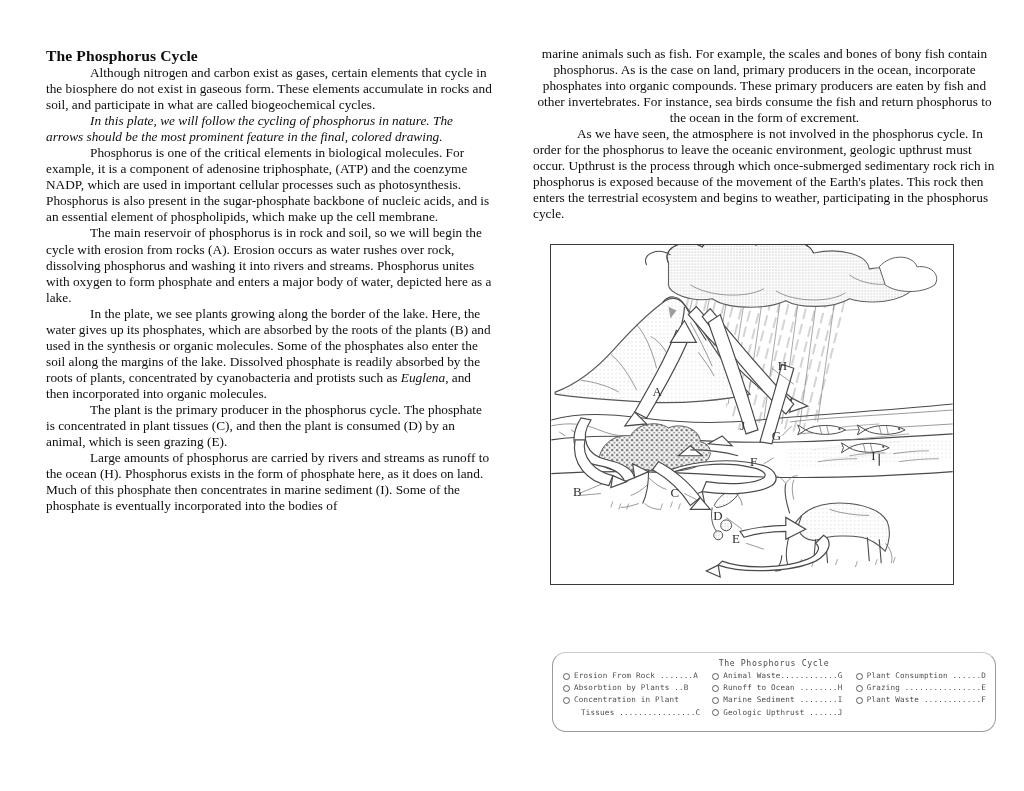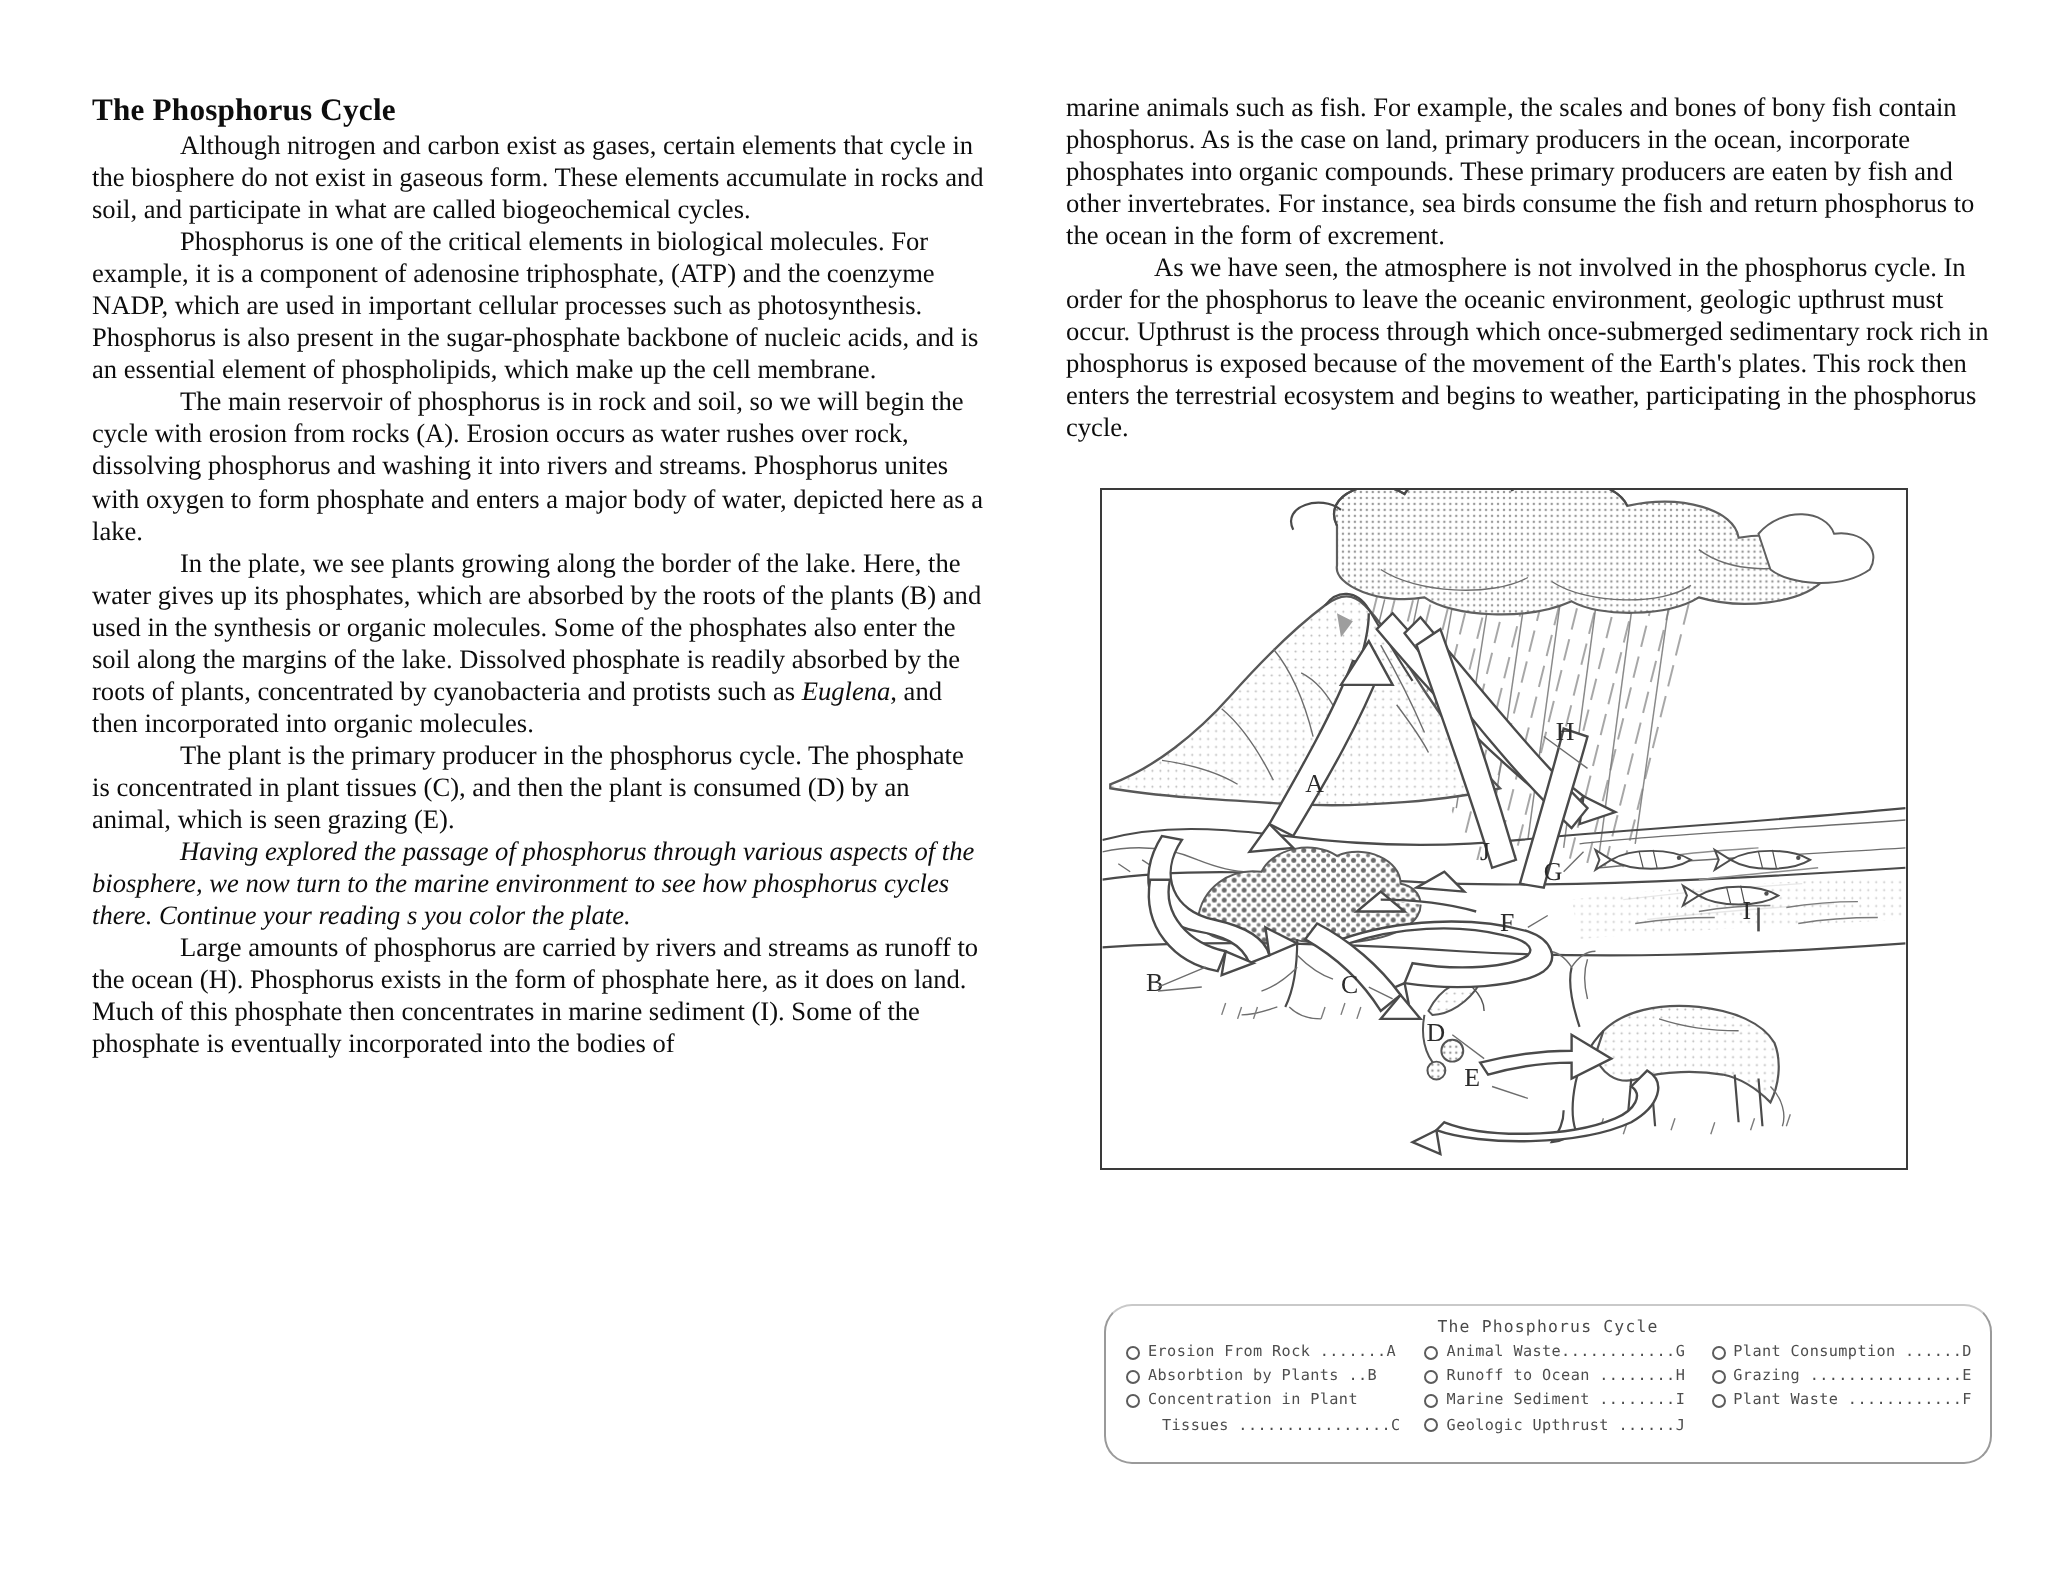--- a/index.html
+++ b/index.html
@@ -40,21 +40,21 @@
     font-weight: bold;
     line-height: 19px;
     margin: 0 0 0 0;
     letter-spacing: .1px;
   }
 
   p.para {
     margin: 0;
     text-indent: 44px;
   }
-  p.para.noindent { text-indent: 0; }
+  p.para.noindent { text-indent: 0; text-align: center; }
   p.para.ital { font-style: italic; }
   .ital-run { font-style: italic; }
 
   
   .figure-frame {
     position: absolute;
     left: 550px;
     top: 244px;
     width: 404px;
     height: 341px;
@@ -138,25 +138,25 @@
   .arrowband { fill: #ffffff; stroke: #4a4a4a; stroke-width: 1.2; }
 </style>
 </head>
 <body>
 
 <div class="page">
 
   <div class="col col-left">
     <h1 class="doc-title">The Phosphorus Cycle</h1>
     <p class="para">Although nitrogen and carbon exist as gases, certain elements that cycle in the biosphere do not exist in gaseous form. These elements accumulate in rocks and soil, and participate in what are called biogeochemical cycles.</p>
+    <p class="para ital">In this plate, we will follow the cycling of phosphorus in nature. The arrows should be the most prominent feature in the final, colored drawing.</p>
     <p class="para">Phosphorus is one of the critical elements in biological molecules. For example, it is a component of adenosine triphosphate, (ATP) and the coenzyme NADP, which are used in important cellular processes such as photosynthesis. Phosphorus is also present in the sugar-phosphate backbone of nucleic acids, and is an essential element of phospholipids, which make up the cell membrane.</p>
     <p class="para">The main reservoir of phosphorus is in rock and soil, so we will begin the cycle with erosion from rocks (A). Erosion occurs as water rushes over rock, dissolving phosphorus and washing it into rivers and streams. Phosphorus unites with oxygen to form phosphate and enters a major body of water, depicted here as a lake.</p>
     <p class="para"><span>In the plate, we see plants growing along the border of the lake. Here, the water gives up its phosphates, which are absorbed by the roots of the plants (B) and used in the synthesis or organic molecules. Some of the phosphates also enter the soil along the margins of the lake. Dissolved phosphate is readily absorbed by the roots of plants, concentrated by cyanobacteria and protists such as </span><span class="ital-run">Euglena</span><span>, and then incorporated into organic molecules.</span></p>
     <p class="para">The plant is the primary producer in the phosphorus cycle. The phosphate is concentrated in plant tissues (C), and then the plant is consumed (D) by an animal, which is seen grazing (E).</p>
-    <p class="para ital">Having explored the passage of phosphorus through various aspects of the biosphere, we now turn to the marine environment to see how phosphorus cycles there. Continue your reading s you color the plate.</p>
     <p class="para">Large amounts of phosphorus are carried by rivers and streams as runoff to the ocean (H). Phosphorus exists in the form of phosphate here, as it does on land. Much of this phosphate then concentrates in marine sediment (I). Some of the phosphate is eventually incorporated into the bodies of</p>
   </div>
 
   <div class="col col-right">
     <p class="para noindent">marine animals such as fish. For example, the scales and bones of bony fish contain phosphorus. As is the case on land, primary producers in the ocean, incorporate phosphates into organic compounds. These primary producers are eaten by fish and other invertebrates. For instance, sea birds consume the fish and return phosphorus to the ocean in the form of excrement.</p>
     <p class="para">As we have seen, the atmosphere is not involved in the phosphorus cycle. In order for the phosphorus to leave the oceanic environment, geologic upthrust must occur. Upthrust is the process through which once-submerged sedimentary rock rich in phosphorus is exposed because of the movement of the Earth's plates. This rock then enters the terrestrial ecosystem and begins to weather, participating in the phosphorus cycle.</p>
   </div>
 
   <div class="figure-frame">
     <svg viewBox="0 0 404 341" xmlns="http://www.w3.org/2000/svg">

